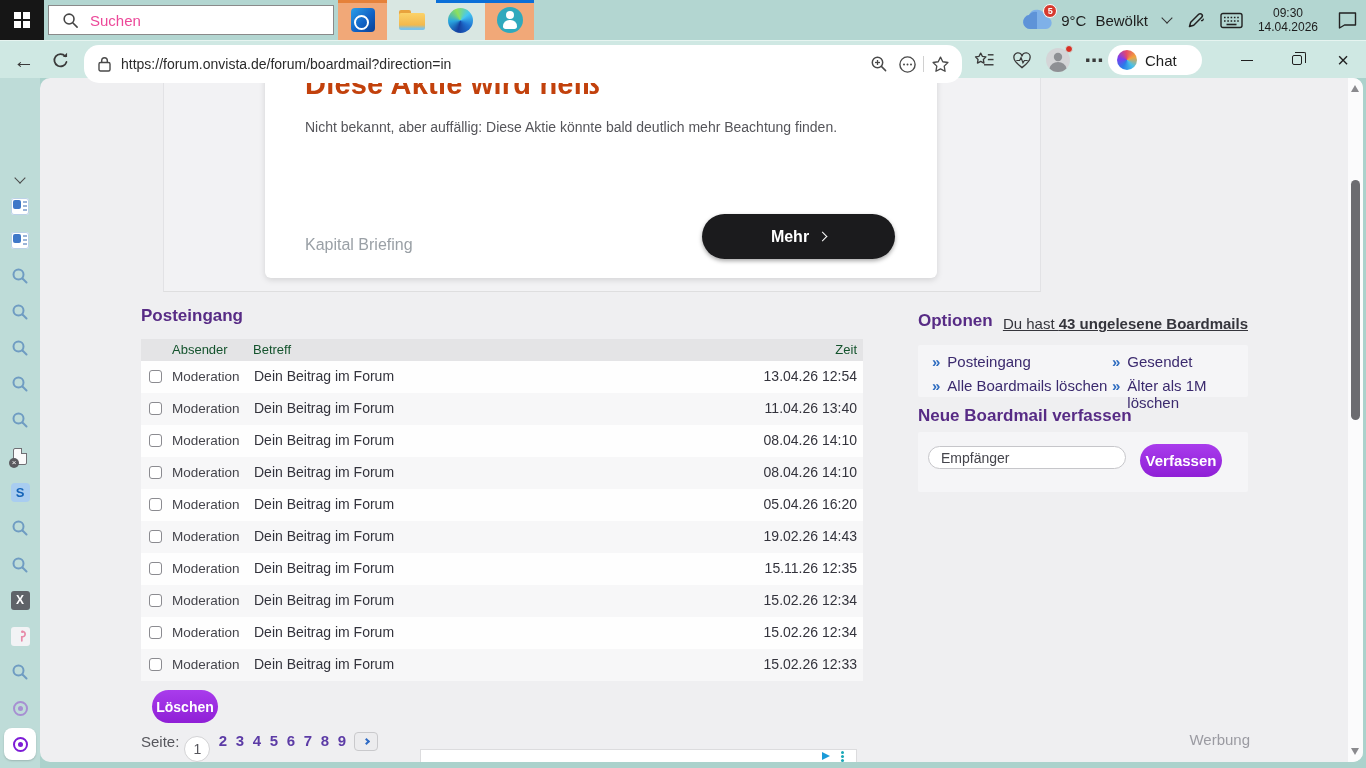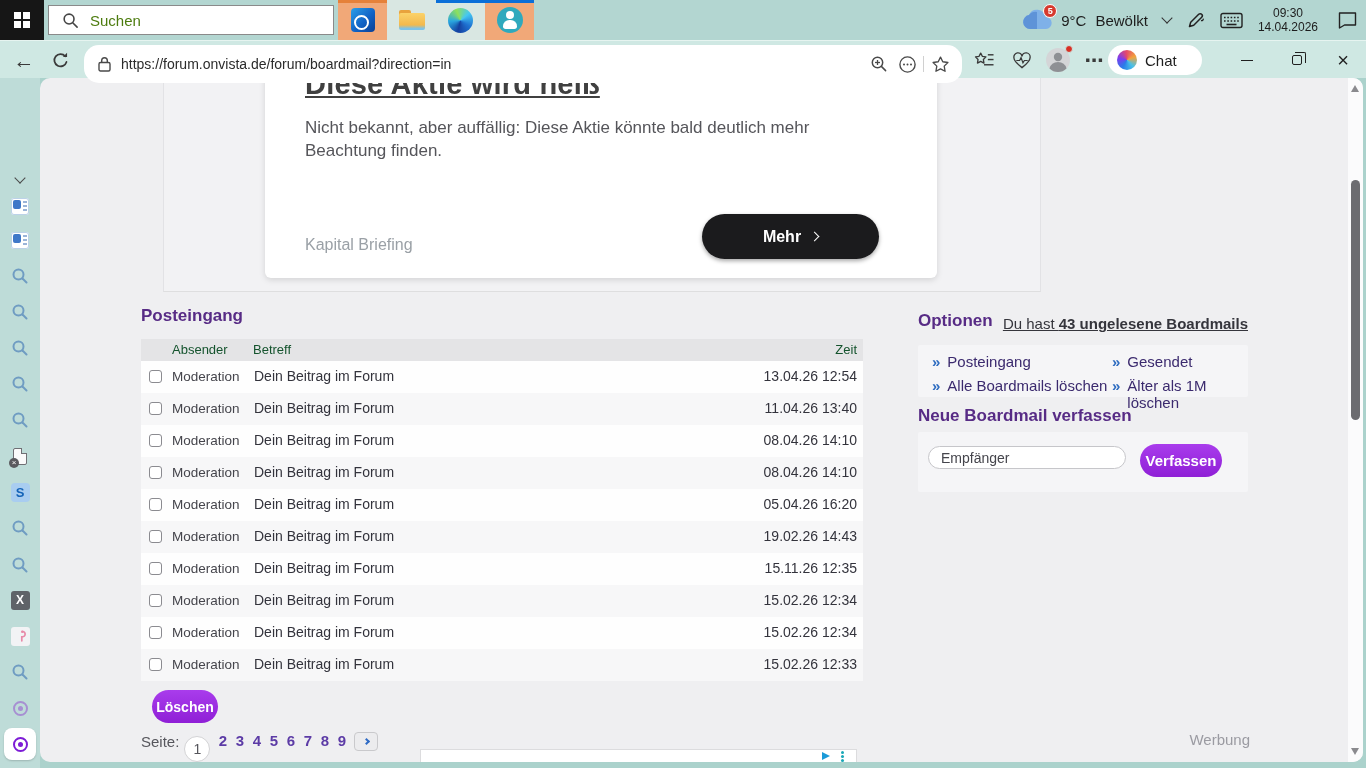--- a/index.html
+++ b/index.html
@@ -4,21 +4,21 @@
 <style>
   *{margin:0;padding:0;box-sizing:border-box;}
   html,body{width:1366px;height:768px;overflow:hidden;}
   body{font-family:"Liberation Sans","DejaVu Sans",sans-serif;background:#aft;background:#abd2cc;position:relative;}
 
   
   .taskbar{position:absolute;left:0;top:0;width:1366px;height:40px;background:#b3d6d1;z-index:30;}
   .win-btn{position:absolute;left:0;top:0;width:44px;height:40px;background:#161616;display:flex;align-items:center;justify-content:center;cursor:pointer;}
   .winlogo{display:grid;grid-template-columns:7px 7px;grid-template-rows:7px 7px;gap:1.5px;}
   .winlogo i{background:#fff;}
-  .tb-search{position:absolute;left:48px;top:5px;width:286px;height:30px;background:#fff;border:1px solid #8a8a8a;display:flex;align-items:center;gap:11px;padding-left:13px;font-size:15px;color:#4d7c0f;}
+  .tb-search{position:absolute;left:48px;top:5px;width:286px;height:30px;background:#fff;border:1px solid #8a8a8a;display:flex;align-items:center;gap:11px;padding-left:13px;font-size:15px;color:#ec4899;}
   .tb-apps{position:absolute;left:338px;top:0;height:40px;display:flex;}
   .tb-app{width:49px;height:40px;display:flex;align-items:center;justify-content:center;position:relative;cursor:pointer;}
   .tb-app.hl{background:#f1a878;}
   .tb-app.lt{background:#d9e7e2;}
   .tb-app .ind{position:absolute;top:0;left:0;right:0;height:3px;}
   .ind.or{background:#e5813a;} .ind.bl{background:#0b6fd8;}
   .ico-outlook{width:24px;height:24px;border-radius:4px;background:linear-gradient(135deg,#2b9fe8 0%,#1163c6 55%,#0b3f93 100%);position:relative;}
   .ico-outlook::after{content:"";position:absolute;left:3px;top:7px;width:11px;height:11px;border:2.5px solid #fff;border-radius:50%;}
   .ico-folder{width:26px;height:20px;position:relative;}
   .ico-folder::before{content:"";position:absolute;left:0;top:0;width:12px;height:6px;border-radius:2px 2px 0 0;background:#e8a33d;}
@@ -73,24 +73,24 @@
   .ic-docx::after{content:"×";position:absolute;left:-5px;bottom:-4px;width:10px;height:10px;border-radius:50%;background:#5a5a5e;color:#fff;font-size:8px;line-height:10px;text-align:center;}
   .ic-s{width:19px;height:19px;border-radius:4px;background:#a9cdf0;color:#1463b8;font-size:13px;font-weight:bold;display:flex;align-items:center;justify-content:center;}
   .ic-x{width:19px;height:19px;border-radius:3px;background:#5f6368;color:#fff;font-size:12px;font-weight:bold;display:flex;align-items:center;justify-content:center;}
   .ic-flam{width:19px;height:19px;border-radius:3px;background:#f2f3f5;display:flex;align-items:center;justify-content:center;}
 
   
   .content{position:absolute;left:40px;top:78px;width:1323px;height:684px;background:#efeff1;border-radius:10px;overflow:hidden;z-index:10;}
 
   .adpanel{position:absolute;left:123px;top:0;width:878px;height:214px;background:#f2f2f4;border-left:1px solid #e2e2e5;border-right:1px solid #e2e2e5;border-bottom:1px solid #dededf;}
   .adcard{position:absolute;left:101px;top:-28px;width:672px;height:228px;background:#fff;border-radius:6px;box-shadow:0 2px 6px rgba(0,0,0,.13);}
-  .ad-title{position:absolute;left:40px;top:18px;font-size:29px;font-weight:600;color:#404040;letter-spacing:.2px;text-decoration:underline;}
-  .ad-body{position:absolute;left:40px;top:66px;width:535px;font-size:17px;line-height:23px;color:#55555a;}
+  .ad-title{position:absolute;left:40px;top:18px;font-size:29px;font-weight:600;color:#c2410c;letter-spacing:.2px;}
+  .ad-body{position:absolute;left:40px;top:66px;width:535px;font-size:14px;line-height:23px;color:#55555a;}
   .ad-source{position:absolute;left:40px;bottom:24px;font-size:16px;color:#9aa0a6;}
-  .ad-cta{position:absolute;left:437px;top:164px;width:177px;height:45px;border-radius:23px;background:#1b1b1d;color:#fff;display:flex;align-items:center;justify-content:center;gap:10px;font-size:16px;font-weight:700;cursor:pointer;box-shadow:0 2px 4px rgba(0,0,0,.35);}
+  .ad-cta{position:absolute;left:437px;top:164px;width:193px;height:45px;border-radius:23px;background:#1b1b1d;color:#fff;display:flex;align-items:center;justify-content:center;gap:10px;font-size:16px;font-weight:700;cursor:pointer;box-shadow:0 2px 4px rgba(0,0,0,.35);}
   .ad-cta .chv{border-color:#fff;width:7px;height:7px;}
 
   .sec-title{position:absolute;font-size:17px;font-weight:600;color:#572b85;}
 
   .mailtable{position:absolute;left:101px;top:261px;width:722px;}
   .mt-head{height:22px;background:#e4e4e6;position:relative;font-size:13px;color:#14532d;}
   .mt-head span{position:absolute;top:3px;}
   .col-sender{left:31px;} .col-subject{left:112px;} .col-time{right:6px;}
   .mt-row{height:32px;position:relative;font-size:13.5px;color:#45454c;cursor:default;}
   .mt-row:nth-child(odd){background:#f7f7f8;}

